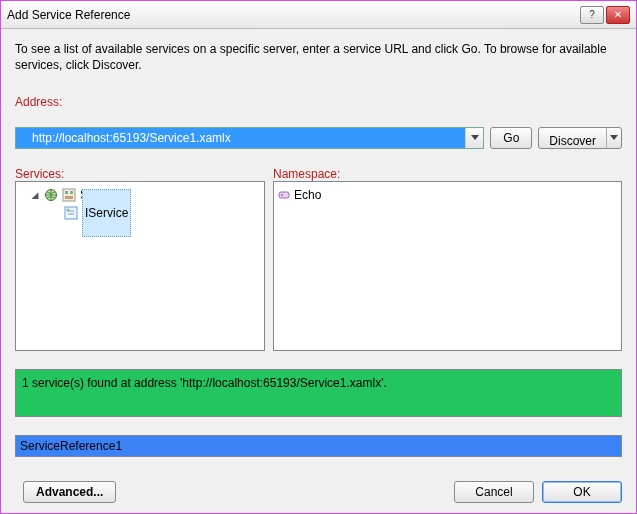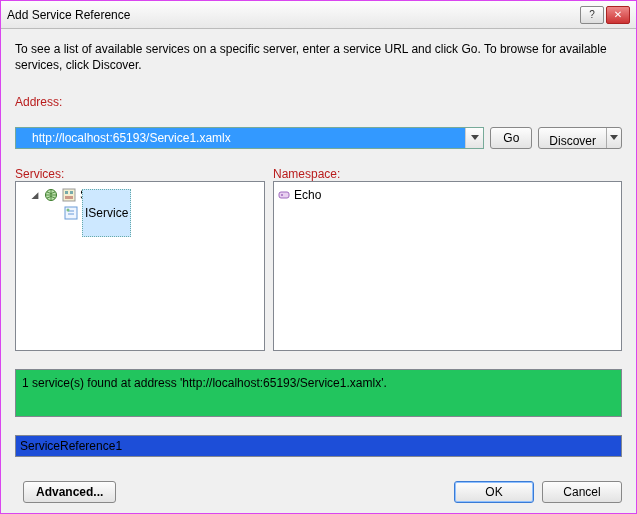--- a/index.html
+++ b/index.html
@@ -27,21 +27,21 @@
 .listbox { flex:1; border:1px solid #828790; background:#fff; padding:4px; overflow:auto; }
 .tree-row { display:flex; align-items:center; gap:4px; height:18px; }
 .tree-row.indent1 { padding-left: 10px; }
 .tree-row.indent2 { padding-left: 44px; }
 .tri { font-size:9px; color:#555; width:10px; text-align:center;}
 .sel-node { background:#cde8ff; border:1px dotted #6aa; padding:16px 2px;}
 .icon-svc { width:14px; height:14px; }
 .icon-contract { width:14px; height:14px; }
 .icon-op { width:12px; height:12px; }
 .status { border:1px solid #828790; background:#22c55e; padding:6px; height:48px; }
-.ns-input { width:100%; height:22px; border:1px solid #828790; padding:2px 4px; background:#1d4ed8;}
+.ns-input { width:100%; height:22px; border:1px solid #828790; padding:2px 4px; background:#3b82f6;}
 .footer { display:flex; align-items:center; padding-top:6px;}
 .footer .spacer { flex:1; }
 .footer .wbtn { min-width:80px; margin-left:8px; }
 .footer .wbtn.primary { border:1px solid #3a7bd5; box-shadow: inset 0 0 0 1px #8fc0ff; }
 .footer .wbtn.adv { min-width:90px;font-weight:bold; }
 svg { display:block; }
 </style>
 </head>
 <body>
 
@@ -128,22 +128,22 @@
       <span>1 service(s) found at address 'http://localhost:65193/Service1.xamlx'.</span>
     </div>
 
     <input class="ns-input" value="ServiceReference1" style="">
 
     <div class="footer">
       <div class="wbtn adv">
           <span>Advanced...</span>
         </div>
       <div class="spacer"></div>
+      <div class="wbtn">
+          <span>Cancel</span>
+        </div>
       <div class="wbtn primary">
           <span>OK</span>
-        </div>
-      <div class="wbtn">
-          <span>Cancel</span>
         </div>
     </div>
 
   </div>
 </div>
 
 </body></html>

